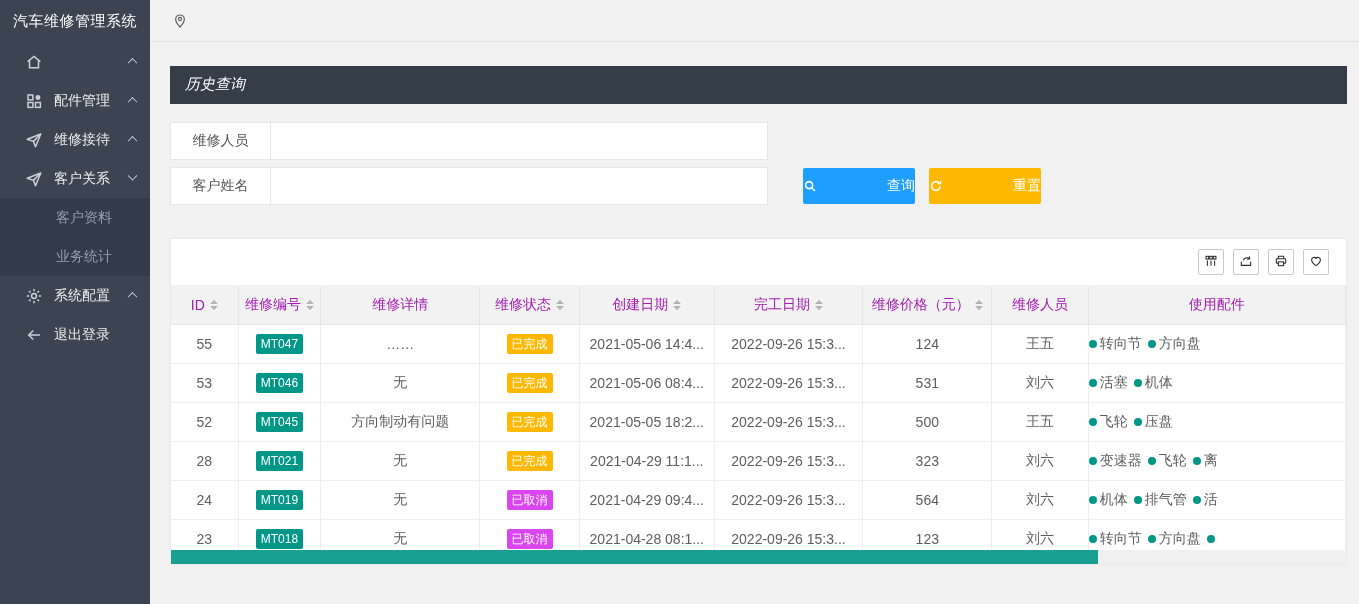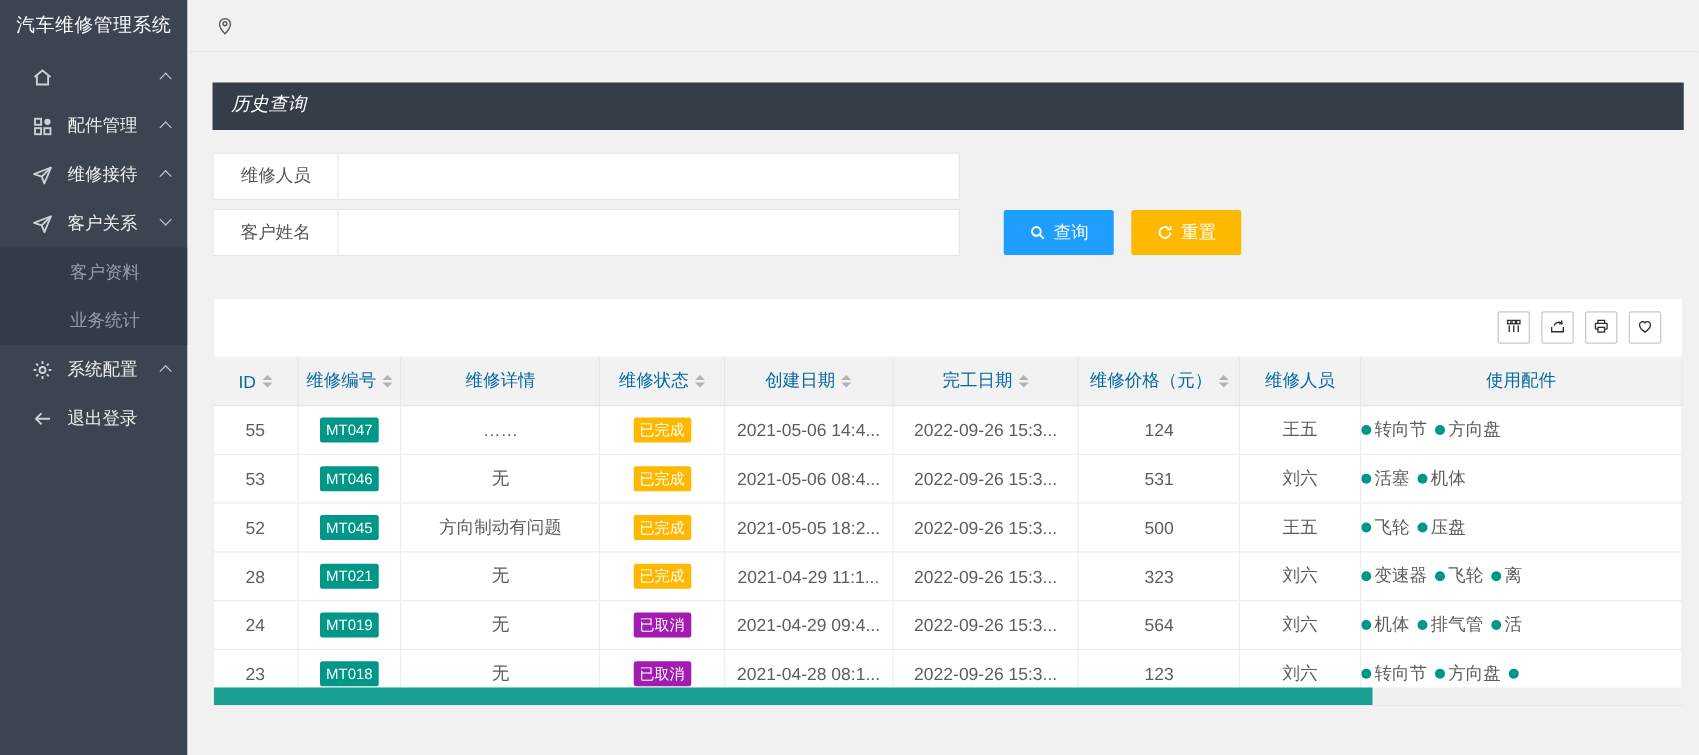--- a/index.html
+++ b/index.html
@@ -32,52 +32,52 @@
     line-height:36px; padding-left:15px;font-style:italic; }
 
   
   .form { margin-top:18px; position:relative; width:1177px; }
   .form-row { display:flex; margin-bottom:7px; height:38px; }
   .form-label { width:101px; background:#fff; border:1px solid #e6e6e6; color:#555;
     font-size:14px; display:flex; align-items:center; justify-content:center; }
   .form-input { width:497px; height:38px; background:#fff; border:1px solid #e6e6e6; border-left:none;
     outline:none; padding:0 10px; font-size:14px; color:#333; }
   .btns { position:absolute; left:633px; bottom:1px; display:flex; gap:14px; }
-  .btn { height:36px; width:88px; border:none; border-radius:2px; color:#fff; font-size:14px;
-    display:inline-flex; align-items:center; justify-content:center; gap:6px; cursor:pointer; }
+  .btn { height:36px; width:112px; border:none; border-radius:2px; color:#fff; font-size:14px;
+    display:inline-flex; align-items:center; justify-content:space-between; gap:6px; cursor:pointer; }
   .btn .bic { width:14px; height:14px; display:inline-flex; }
   .btn .bic svg { width:14px; height:14px; }
   .btn-query { background:#1E9FFF; }
   .btn-reset { background:#FFB800; }
 
   
   .card { margin-top:33px; width:1177px; height:327px; background:#fff; border:1px solid #e9e9e9;
     position:relative; overflow:hidden; }
   .card-toolbar { height:47px; display:flex; align-items:center; justify-content:flex-end;
     padding-right:17px; gap:9px; border-bottom:1px solid #f2f2f2; }
   .tool-btn { width:26px; height:26px; border:1px solid #c9c9c9; border-radius:2px; background:#fff;
     display:inline-flex; align-items:center; justify-content:center; color:#2b2b2b; cursor:pointer; }
   .tool-btn svg { width:14px; height:14px; }
 
   table.grid { border-collapse:collapse; table-layout:fixed; font-size:14px; color:#5d5d5d; }
-  .grid th { background:#f2f2f2; height:38px; font-weight:normal; color:#0369a1;
+  .grid th { background:#f2f2f2; height:38px; font-weight:normal; color:#a21caf;
     border-right:1px solid #e6e6e6; border-bottom:1px solid #e6e6e6; }
   .grid td { height:39px; border-right:1px solid #eee; border-bottom:1px solid #eee; text-align:center;
     white-space:nowrap; overflow:hidden; }
   .grid td.parts-cell { text-align:left; padding-left:0; }
   .th-inner { display:inline-flex; align-items:center; gap:5px; }
   .sorter { display:inline-flex; flex-direction:column; gap:2px; cursor:pointer; }
   .sorter i { display:block; width:0; height:0; border-left:4px solid transparent; border-right:4px solid transparent; }
   .sorter .s-up { border-bottom:4px solid #b2b2b2; }
   .sorter .s-dn { border-top:4px solid #b2b2b2; }
 
   .badge { display:inline-block; padding:2px 5px; border-radius:2px; color:#fff; font-size:12px; line-height:16px; }
   .badge.code { background:#009688; }
   .badge.done { background:#FFB800; }
-  .badge.cancel { background:#a21caf; }
+  .badge.cancel { background:#d946ef; }
 
   .part { display:inline-flex; align-items:center; gap:3px; margin-right:6px; }
   .part .dot { width:8px; height:8px; border-radius:50%; background:#009688; display:inline-block; }
 
   
   .hscroll { position:absolute; left:0; bottom:0; width:100%; height:14px; background:#f0f0f0; }
   .hscroll .thumb { position:absolute; left:0; top:0; height:14px; width:927px; background:#1aa092; cursor:grab; }
 </style>
 </head>
 <body>

